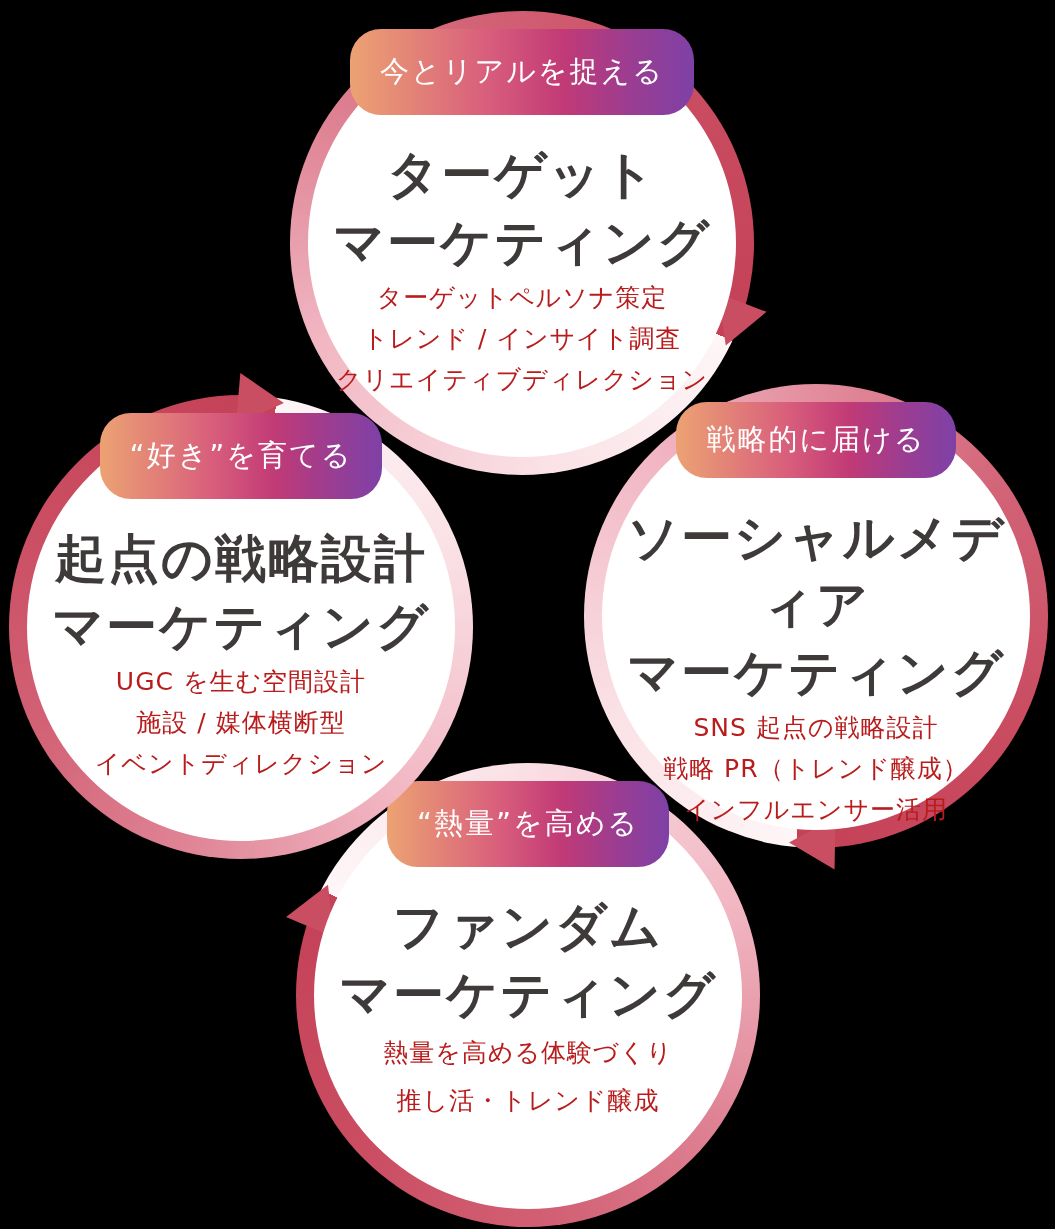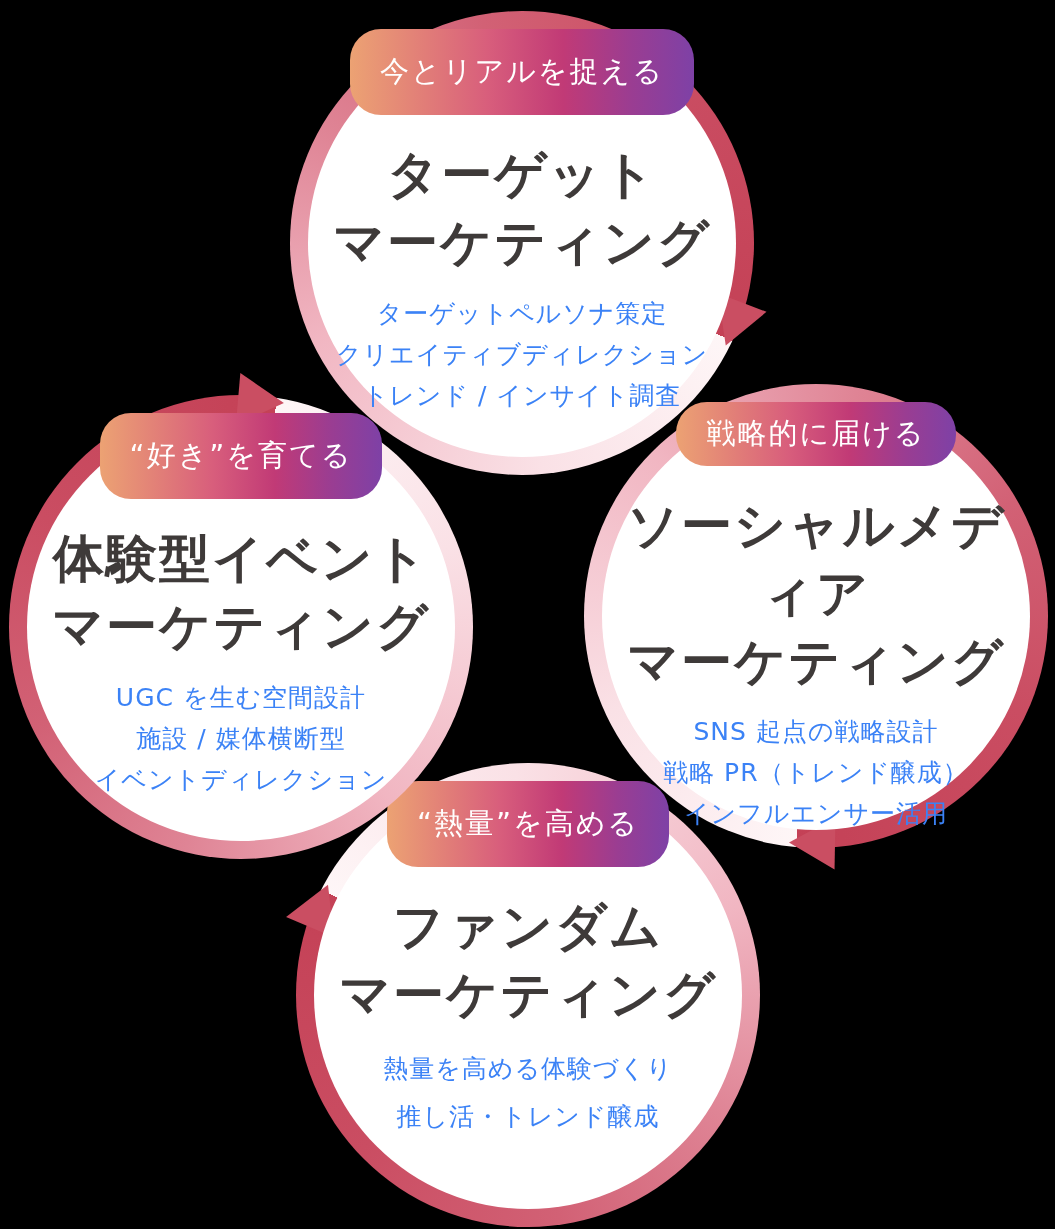--- a/index.html
+++ b/index.html
@@ -26,42 +26,42 @@
 
   .disc{position:absolute;inset:18px;border-radius:50%;background:#fff;
         display:flex;flex-direction:column;align-items:center;}
   .badge{height:62px;display:flex;align-items:center;justify-content:center;
          padding:12px 30px;border-radius:31px;
          background:linear-gradient(90deg,#eca273 0%,#d85e7c 40%,#c13a76 62%,#9a3d92 82%,#7e41a6 100%);
          color:#fff;font-size:29px;font-weight:400;letter-spacing:2px;white-space:nowrap;}
   .title{margin-top:26px;font-size:51px;line-height:1.33;font-weight:700;color:#3e3a39;
          text-align:center;letter-spacing:2px;}
   .title span{display:block;}
-  .items{margin-top:16px;font-size:25px;line-height:1.64;color:#3b82f6;text-align:center;
+  .items{font-size:25px;line-height:1.64;color:#b91c1c;text-align:center;
          font-weight:500;letter-spacing:1px;}
   .node-bottom .items{line-height:1.95;font-family:Liberation Serif, serif;}
 </style>
 </head>
 <body>
 
 <div class="stage">
 
   <div class="node node-top">
     <div class="ring"></div>
     <div class="arrow"></div>
     <div class="disc">
       <div class="badge">今とリアルを捉える</div>
       <div class="title">
         <span>ターゲット</span>
         <span>マーケティング</span>
       </div>
       <div class="items">
         <div>ターゲットペルソナ策定</div>
+        <div>トレンド / インサイト調査</div>
         <div>クリエイティブディレクション</div>
-        <div>トレンド / インサイト調査</div>
       </div>
     </div>
   </div>
 
   <div class="node node-right">
     <div class="ring"></div>
     <div class="arrow"></div>
     <div class="disc">
       <div class="badge">戦略的に届ける</div>
       <div class="title">
@@ -91,21 +91,21 @@
       </div>
     </div>
   </div>
 
   <div class="node node-left">
     <div class="ring"></div>
     <div class="arrow"></div>
     <div class="disc">
       <div class="badge">“好き”を育てる</div>
       <div class="title">
-        <span>体験型イベント</span>
+        <span>起点の戦略設計</span>
         <span>マーケティング</span>
       </div>
       <div class="items">
         <div>UGC を生む空間設計</div>
         <div>施設 / 媒体横断型</div>
         <div>イベントディレクション</div>
       </div>
     </div>
   </div>
 

